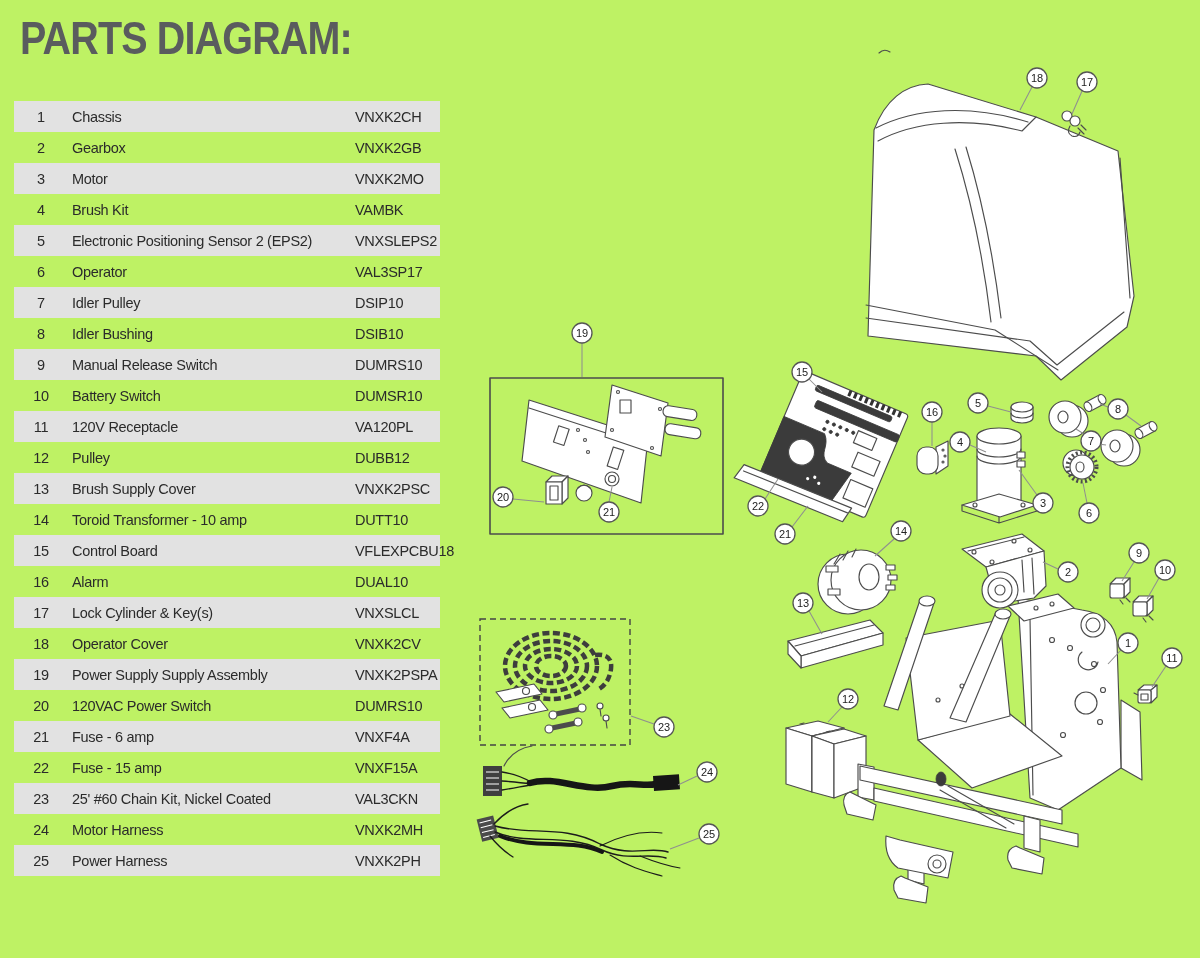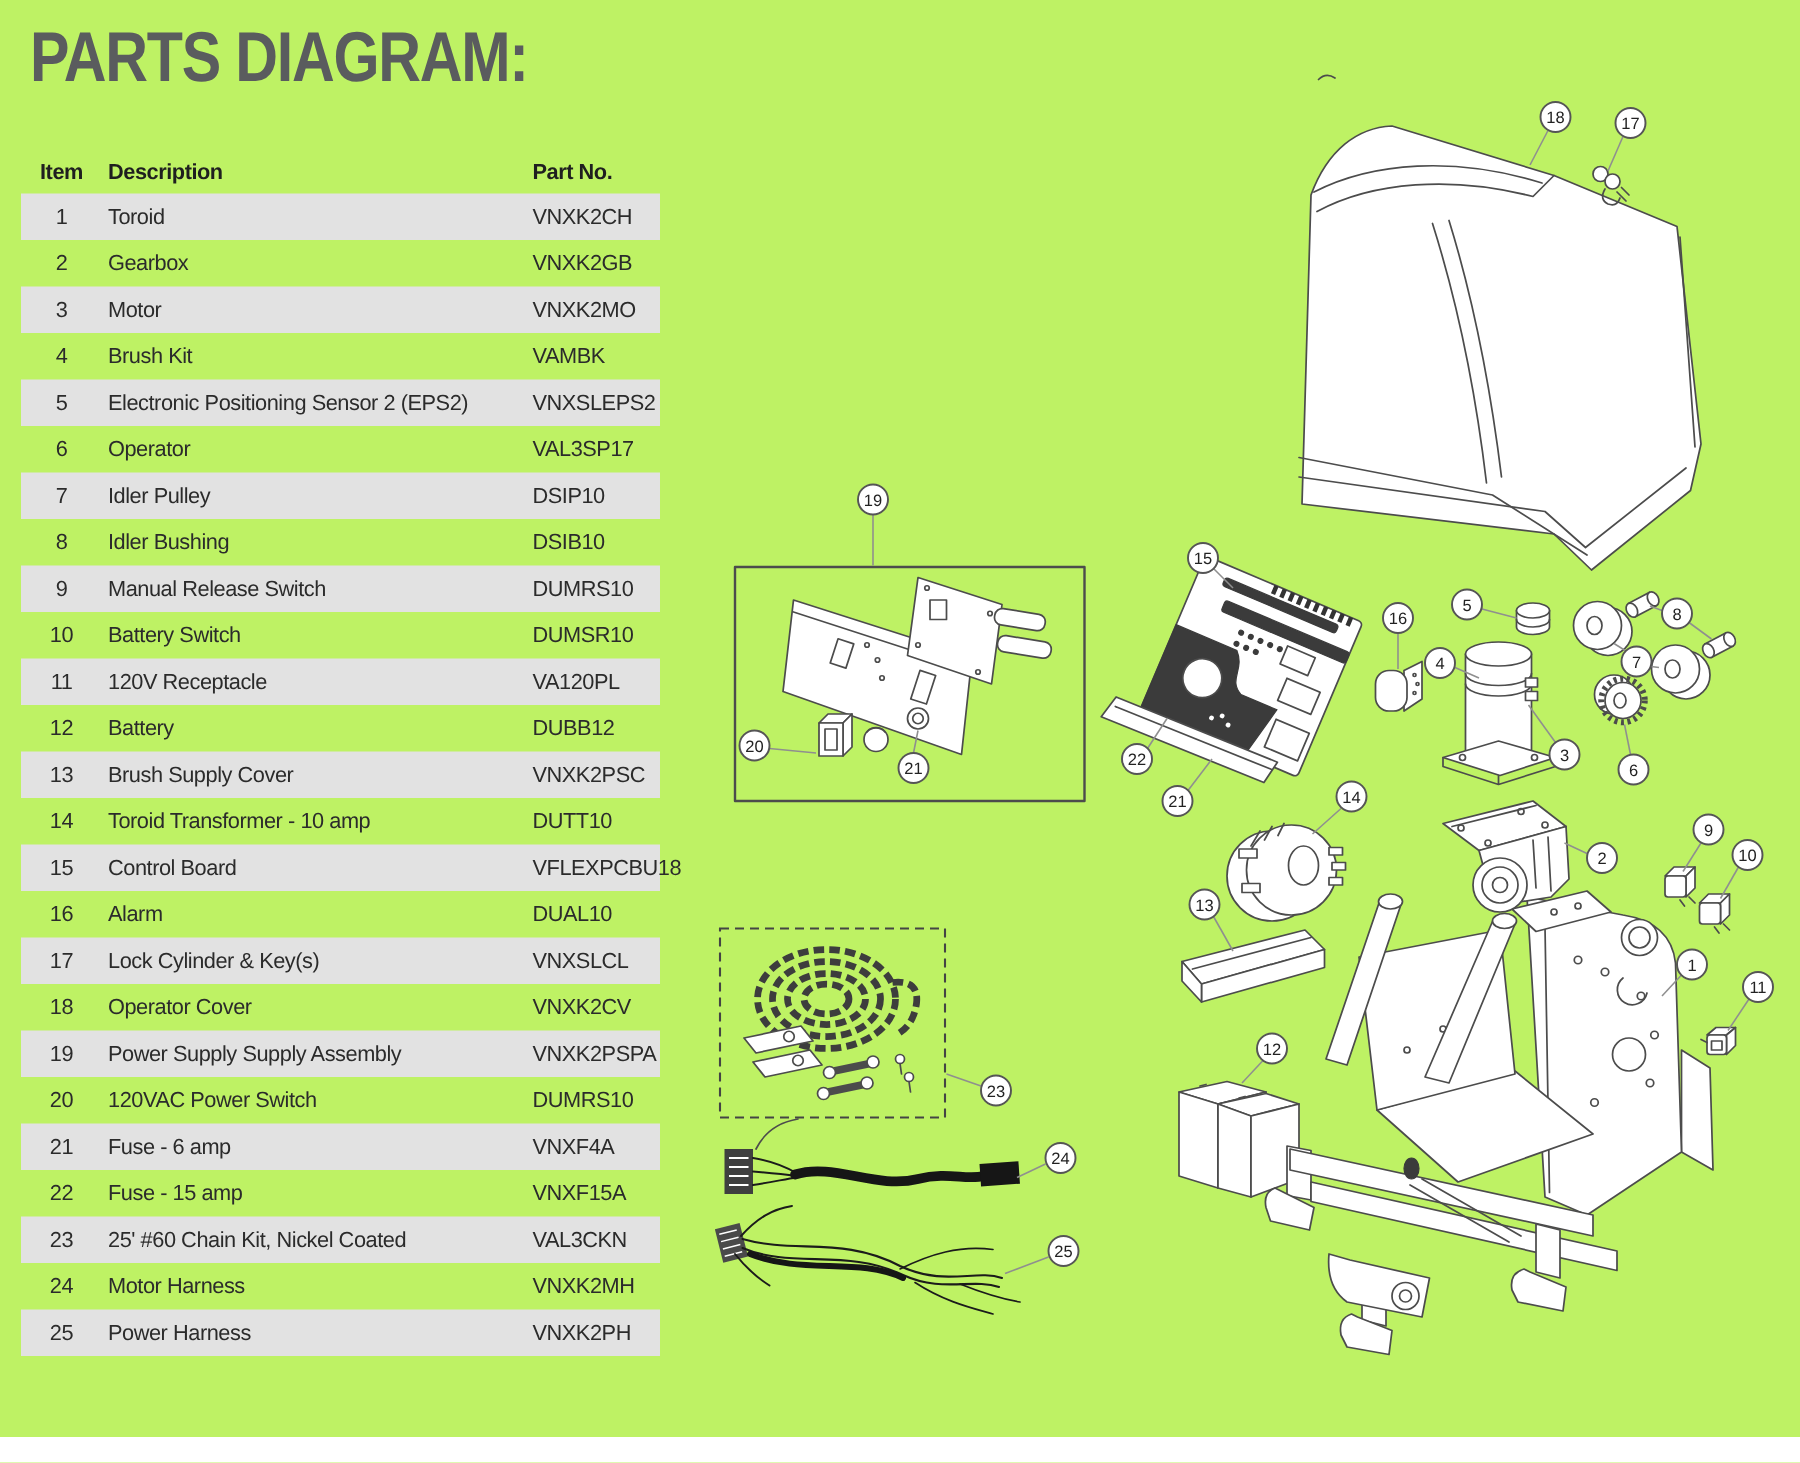--- a/index.html
+++ b/index.html
@@ -41,30 +41,25 @@
   .wire { fill:none; stroke:#1b1b1b; stroke-linecap:round; }
 </style>
 </head>
 <body>
 
 <div class="page">
 
   <h1 class="title">PARTS DIAGRAM:</h1>
 
   <div class="parts-table">
-    <div class="thead">
-      <span class="c-item">Item</span>
-      <span class="c-desc">Description</span>
-      <span class="c-part">Part No.</span>
-    </div>
     <div class="tbody">
 
         <div class="row stripe">
           <span class="c-item">1</span>
-          <span class="c-desc">Toroid</span>
+          <span class="c-desc">Chassis</span>
           <span class="c-part">VNXK2CH</span>
         </div>
 
         <div class="row">
           <span class="c-item">2</span>
           <span class="c-desc">Gearbox</span>
           <span class="c-part">VNXK2GB</span>
         </div>
 
         <div class="row stripe">
@@ -116,21 +111,21 @@
         </div>
 
         <div class="row stripe">
           <span class="c-item">11</span>
           <span class="c-desc">120V Receptacle</span>
           <span class="c-part">VA120PL</span>
         </div>
 
         <div class="row">
           <span class="c-item">12</span>
-          <span class="c-desc">Battery</span>
+          <span class="c-desc">Pulley</span>
           <span class="c-part">DUBB12</span>
         </div>
 
         <div class="row stripe">
           <span class="c-item">13</span>
           <span class="c-desc">Brush Supply Cover</span>
           <span class="c-part">VNXK2PSC</span>
         </div>
 
         <div class="row">

